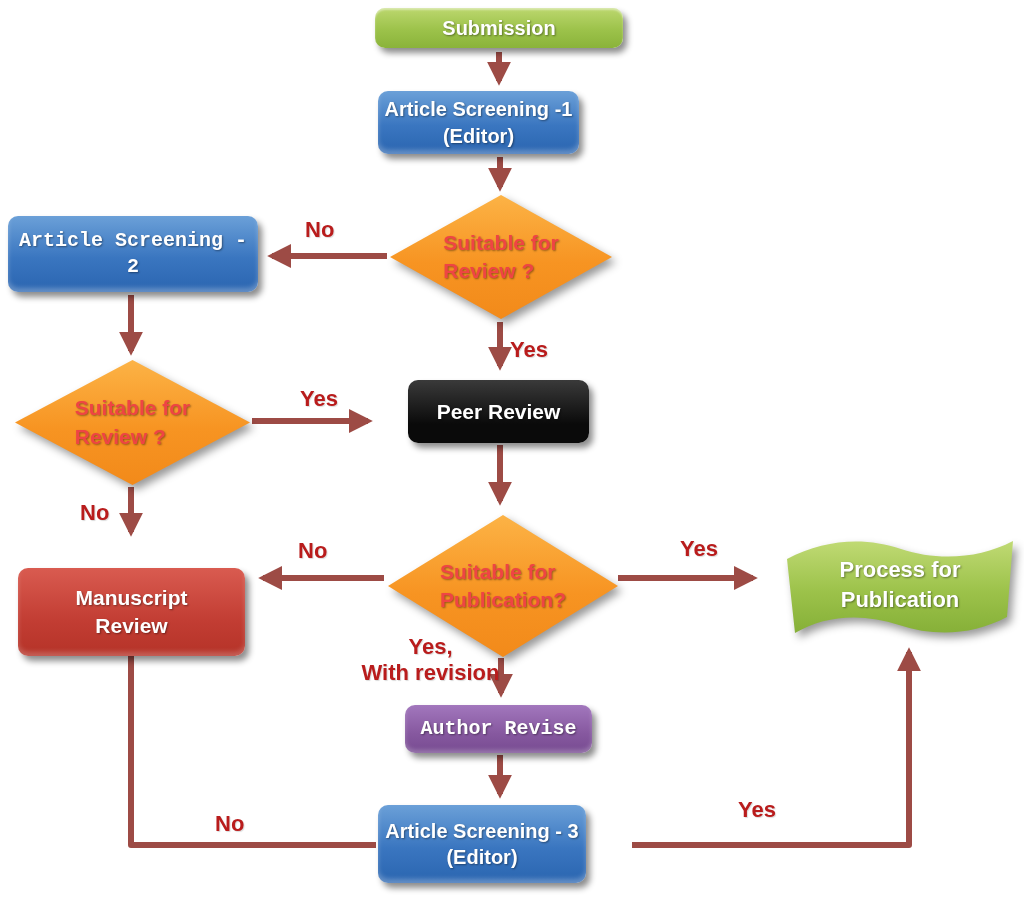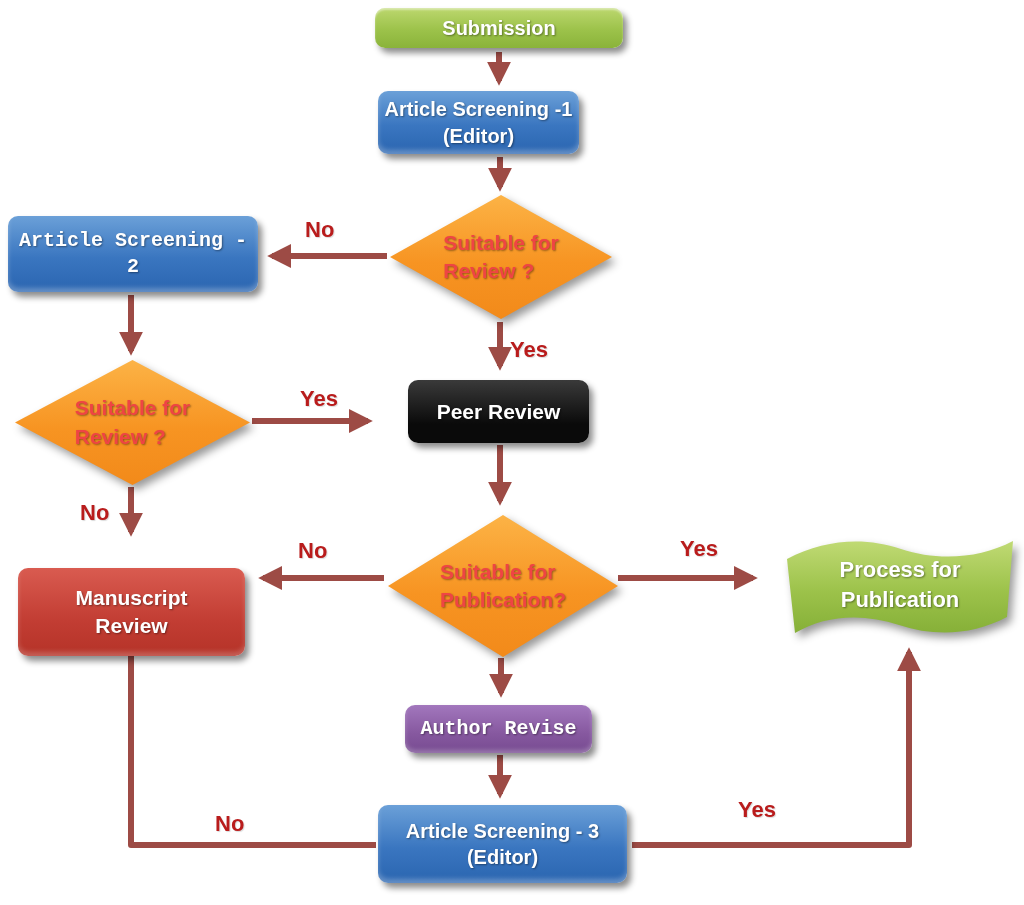--- a/index.html
+++ b/index.html
@@ -208,35 +208,39 @@
     <div class="flag-text">
       <span class="l">Process for</span>
       <span class="l">Publication</span>
     </div>
   </div>
 
   <div class="node purple-node" style="left:405px; top:705px; width:187px; height:48px;">
     <span class="l">Author Revise</span>
   </div>
 
-  <div class="node blue-node" style="left:378px; top:805px; width:249px; height:78px;">
+  <div class="node blue-node" style="left:378px; top:805px; width:208px; height:78px;">
     <span class="l">Article Screening - 3</span>
     <span class="l">(Editor)</span>
   </div>
 
   <div class="edge-label" style="left:305px; top:217px;">No</div>
 
   <div class="edge-label" style="left:300px; top:386px;">Yes</div>
 
   <div class="edge-label" style="left:510px; top:337px;">Yes</div>
 
   <div class="edge-label" style="left:80px; top:500px;">No</div>
 
   <div class="edge-label" style="left:298px; top:538px;">No</div>
 
   <div class="edge-label" style="left:680px; top:536px;">Yes</div>
 
+  <div class="edge-label" style="left:338px; top:634px; width:185px; text-align:center;">
+    <span class="l">Yes,</span>
+    <span class="l">With revision</span>
+  </div>
 
   <div class="edge-label" style="left:215px; top:811px;">No</div>
 
   <div class="edge-label" style="left:738px; top:797px;">Yes</div>
 
 </div>
 
 </body></html>

